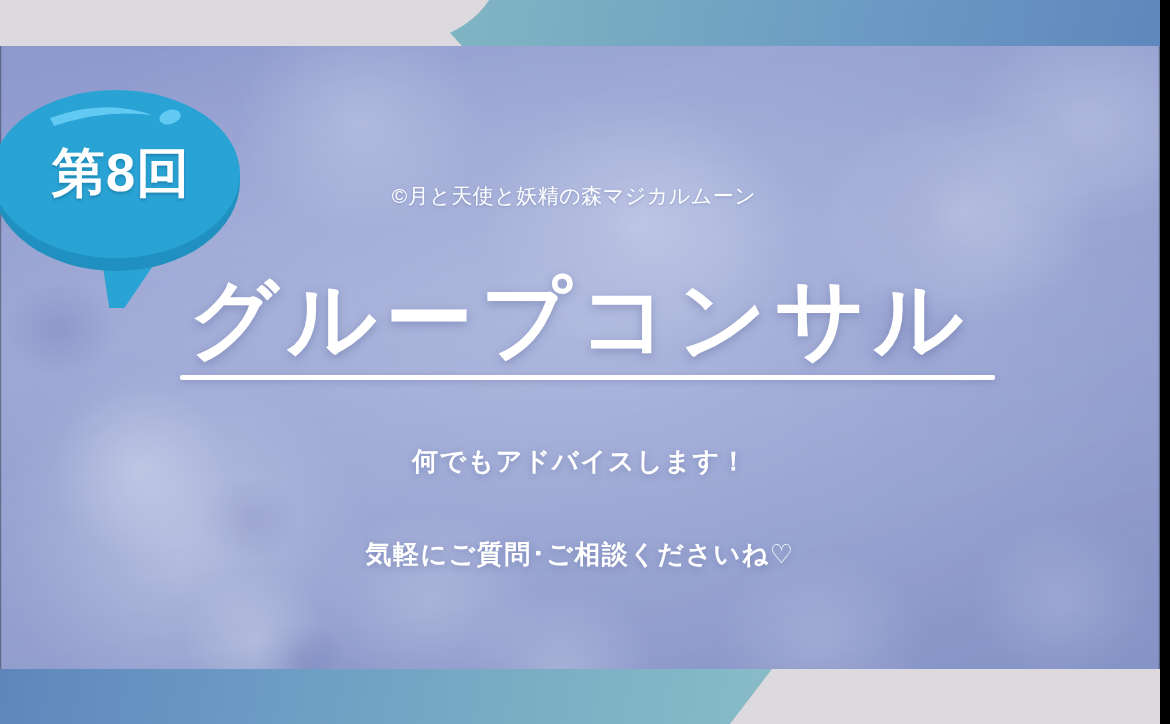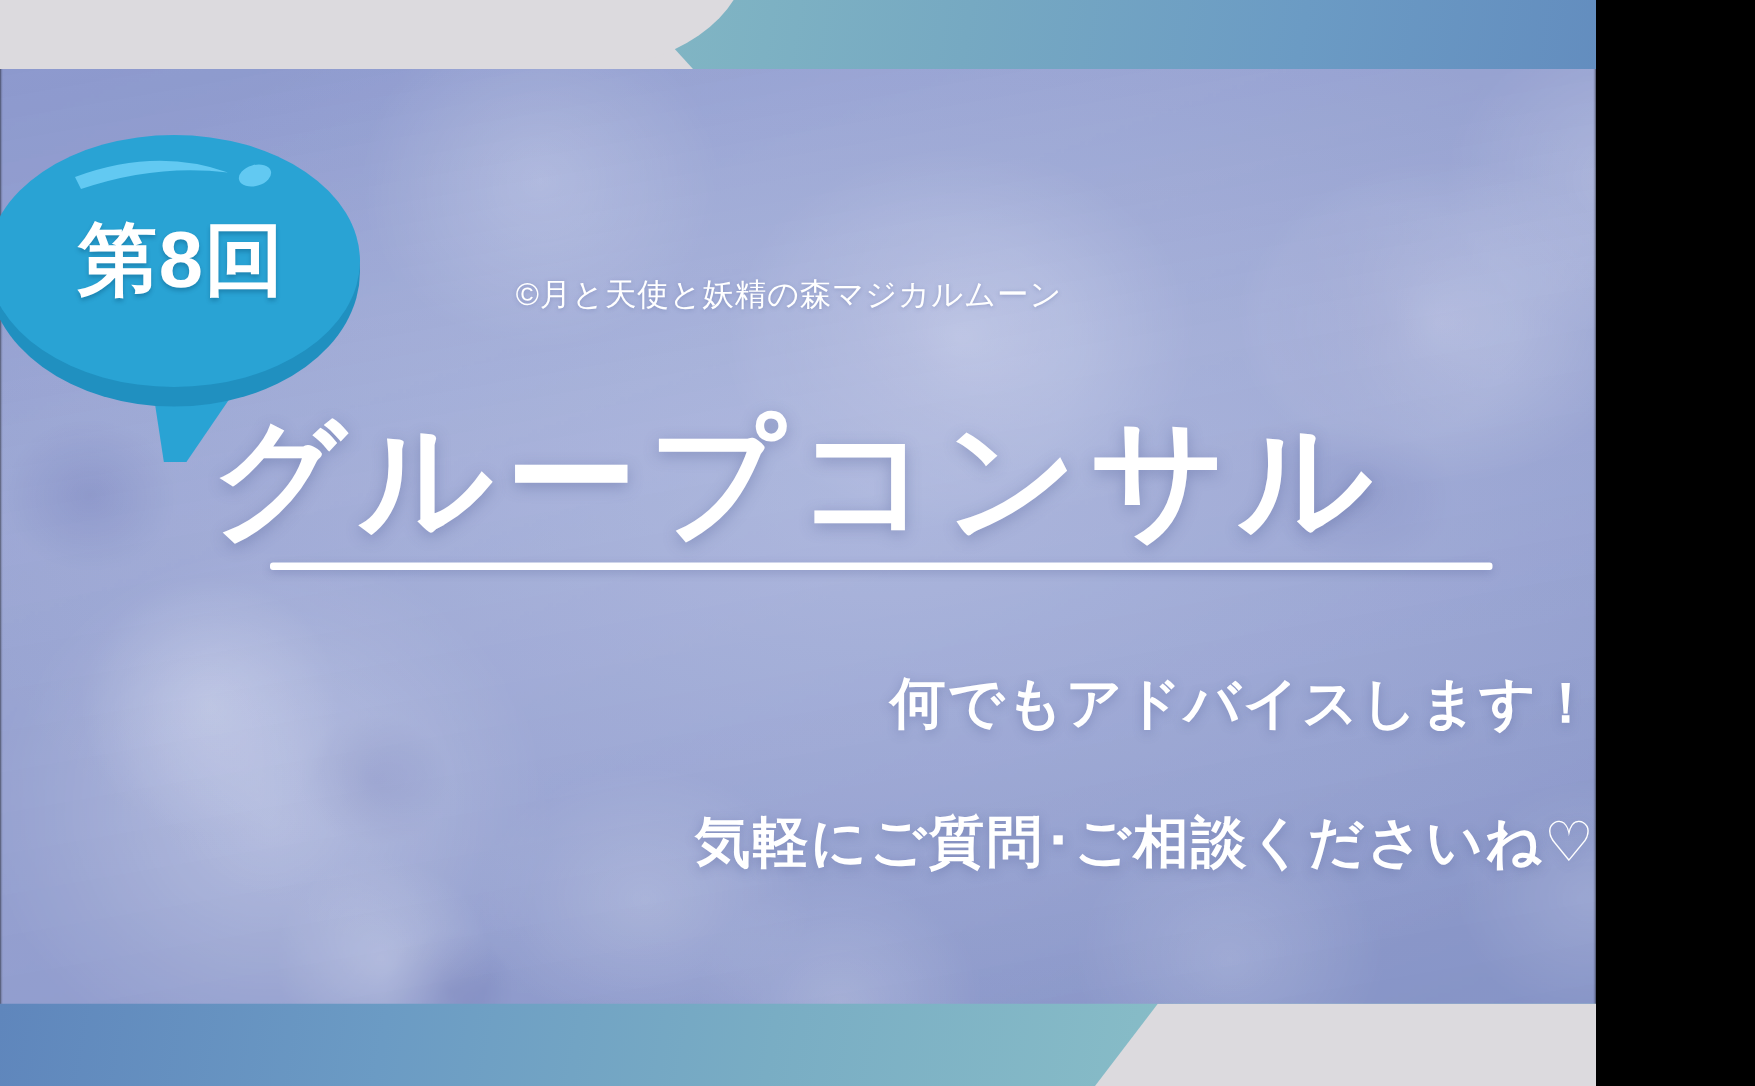--- a/index.html
+++ b/index.html
@@ -1,20 +1,20 @@
 <!DOCTYPE html>
 <html><head>
 <meta charset="utf-8">
 <style>
   * { margin:0; padding:0; box-sizing:border-box; }
   html,body { width:1170px; height:724px; overflow:hidden; background:#000; }
 
   .slide{
     position:relative;
-    width:1064px; height:724px;
+    width:1160px; height:724px;
     font-family:"Liberation Sans","DejaVu Sans",sans-serif;
     overflow:hidden;
   }
 
   
   .bg{
     position:absolute; inset:0;
     background:
       
       radial-gradient(ellipse 210px 170px at 640px 225px, rgba(255,255,255,.50) 0%, rgba(255,255,255,.12) 55%, rgba(255,255,255,0) 75%),
@@ -108,22 +108,22 @@
     line-height:1.06;
     text-shadow:0 3px 10px rgba(78,92,148,.38);
   }
   .title-rule{
     position:absolute; left:180px; top:375px; width:815px; height:5px;
     background:#ffffff; border-radius:2px;
     box-shadow:0 2px 6px rgba(78,92,148,.30);
   }
   .sub{
     position:absolute; left:0; right:0;
-    text-align:right; color:#ffffff;
-    font-size:37px; font-weight:700; letter-spacing:1.5px;
+    text-align:center; color:#ffffff;
+    font-size:26px; font-weight:700; letter-spacing:1.5px;
     text-shadow:0 2px 7px rgba(78,92,148,.38);
   }
   .sub1{ top:444px; }
   .sub2{ top:509px;margin-top:28px; }
 </style>
 </head>
 <body>
 
 <div class="slide">
 

